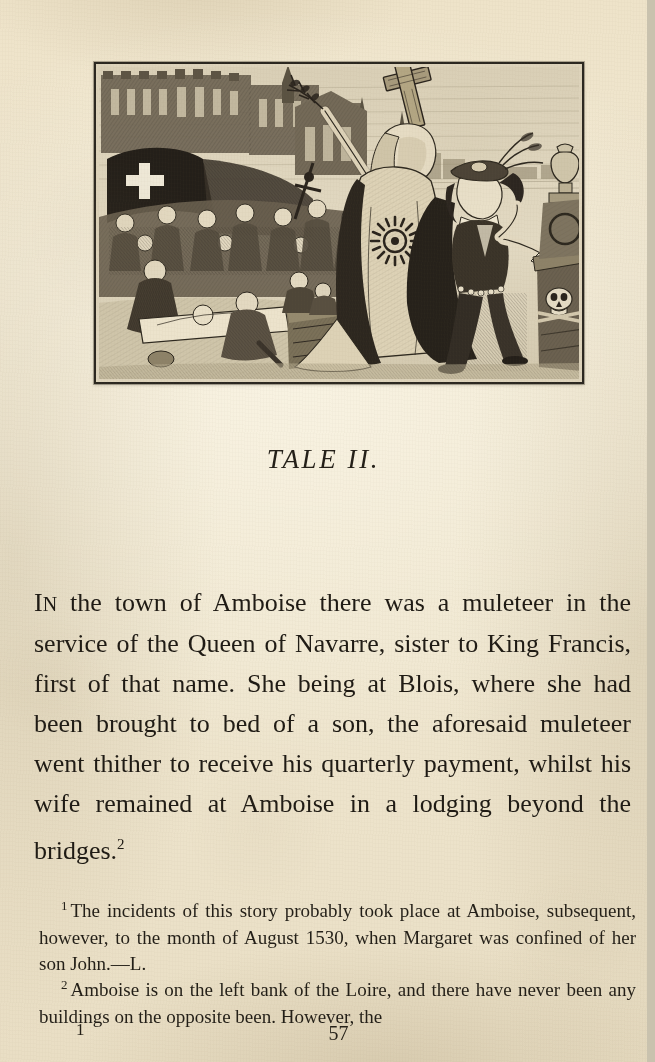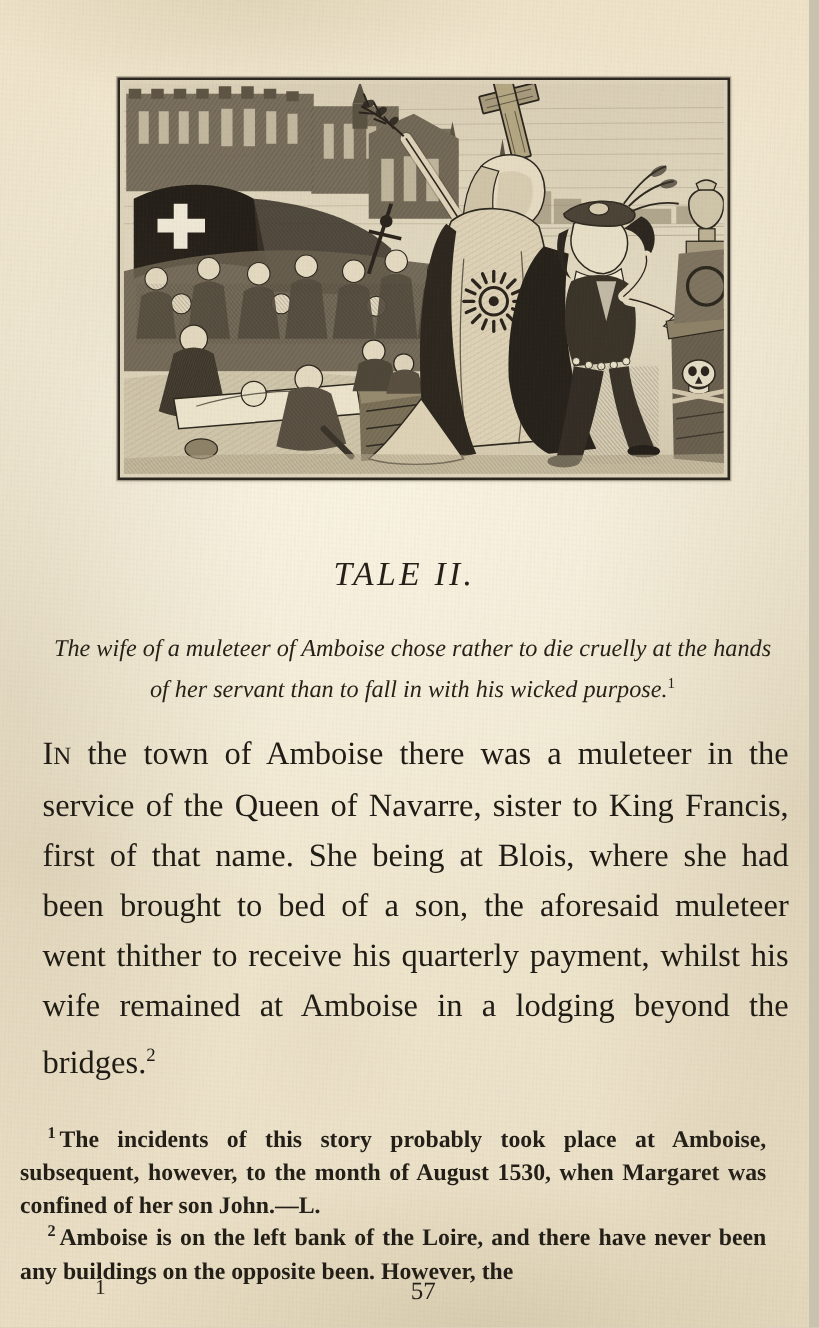--- a/index.html
+++ b/index.html
@@ -92,27 +92,26 @@
     word-spacing: 1px;
   }
   #body-text .sc {
     font-size: 26px;
   }
   #body-text .sc .cap { font-size: 26px; }
   #body-text .sc .small { font-size: 20px; }
   #body-text .fn { font-size: 15px; vertical-align: super; }
   .fn-block {
     position: absolute;
-    left: 16px; width: 597px;
+    left: 39px; width: 597px;
     font-size: 19px;
     line-height: 26.5px;
     text-align: justify;
     text-align-last: left;
     color: #221e17;
-    font-weight: bold;
   }
   #footnote-1 { top: 893px; }
   #footnote-2 { top: 972px; }
   .fn-block .marker { font-size: 13px; vertical-align: super; margin-right: 3px; }
   .fn-block .indent { display: inline-block; width: 22px; }
   #signature-mark {
     position: absolute;
     left: 76px; top: 1020px;
     font-size: 17px;
     color: #231f17;
@@ -495,24 +494,20 @@
           <path d="M0 300 C120 292, 280 300, 484 296 L484 316 L0 316 Z" fill="url(#hatch2)" opacity="0.25"></path>
         </svg>
       </div>
     </div>
     <div id="plate-sig-left"></div>
     <div id="plate-sig-right"></div>
   </div>
 
   <div id="tale-title">TALE II.</div>
 
-  <div id="subtitle">
-    <span>The wife of a muleteer of Amboise chose rather to die cruelly at the</span>
-    <span>hands of her servant than to fall in with his wicked purpose.</span><span class="fn">1</span>
-  </div>
 
   <div id="body-text"><span class="sc"><span class="cap">I</span><span class="small">N</span></span><span> the town of Amboise there was a muleteer in the service of the Queen of Navarre, sister to King Francis, first of that name.  She being at Blois, where she had been brought to bed of a son, the aforesaid muleteer went thither to receive his quarterly payment, whilst his wife remained at Amboise in a lodging beyond the bridges.</span><span class="fn">2</span></div>
 
   <div class="fn-block" id="footnote-1"><span class="indent"></span><span class="marker">1</span><span>The incidents of this story probably took place at Amboise, subsequent, however, to the month of August 1530, when Margaret was confined of her son John.—L.</span></div>
 
   <div class="fn-block" id="footnote-2"><span class="indent"></span><span class="marker">2</span><span>Amboise is on the left bank of the Loire, and there have never been any buildings on the opposite been.  However, the</span></div>
 
   <div id="signature-mark">1</div>
   <div id="page-number">57</div>
 

